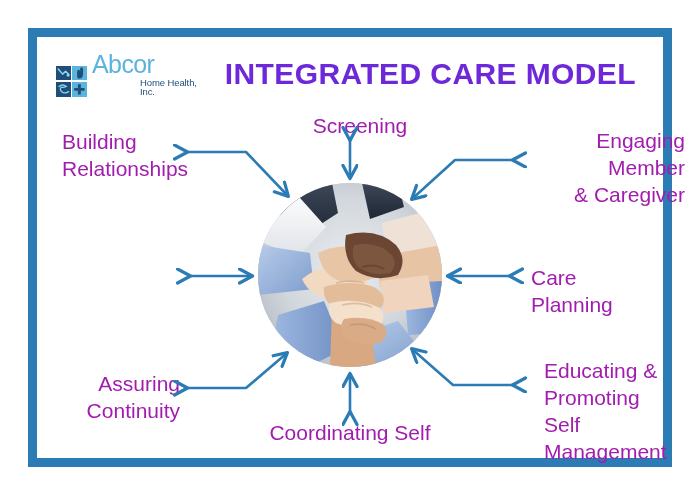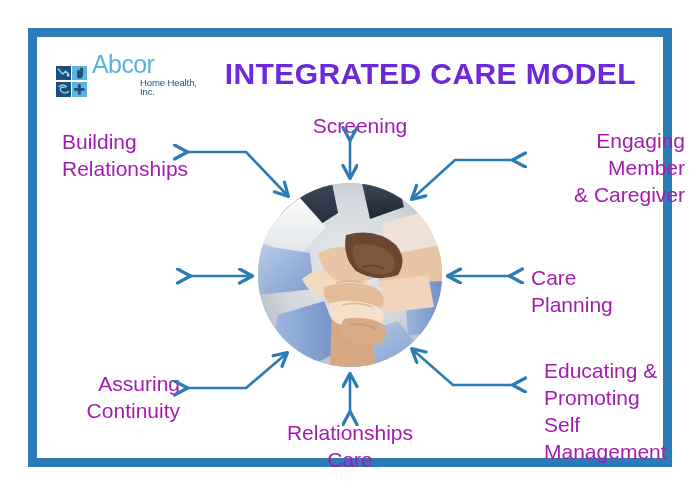--- a/index.html
+++ b/index.html
@@ -249,21 +249,21 @@
 Relationships</div>
   <div class="label lbl-engaging">Engaging
 Member
 &amp; Caregiver</div>
   <div class="label lbl-assuring">Assuring
 Continuity</div>
   <div class="label lbl-careplanning">Care Planning</div>
   <div class="label lbl-educating">Educating &amp;
 Promoting Self
 Management</div>
-  <div class="label lbl-coordinating">Relationships Care</div>
+  <div class="label lbl-coordinating">Coordinating Self</div>
 
   <svg id="arrows" viewBox="0 0 700 495">
     <defs>
       <marker id="ah" markerWidth="7" markerHeight="7" refX="5.4" refY="3.2" orient="auto" markerUnits="strokeWidth">
         <path d="M0.6,0.5 L5.6,3.2 L0.6,5.9" fill="none" stroke="#2b7cb5" stroke-width="1.25" stroke-linecap="round" stroke-linejoin="round"></path>
       </marker>
     </defs>
     <g fill="none" stroke="#2b7cb5" stroke-width="2.6" stroke-linecap="round" stroke-linejoin="round" marker-start="url(#ah)" marker-end="url(#ah)">
 
       <path d="M350,140 L350,178"></path>

